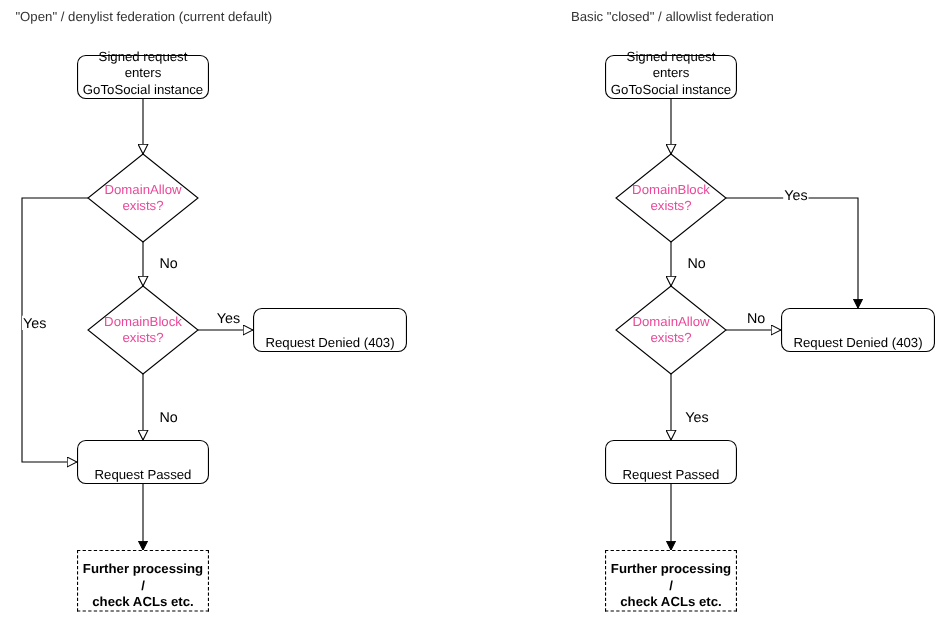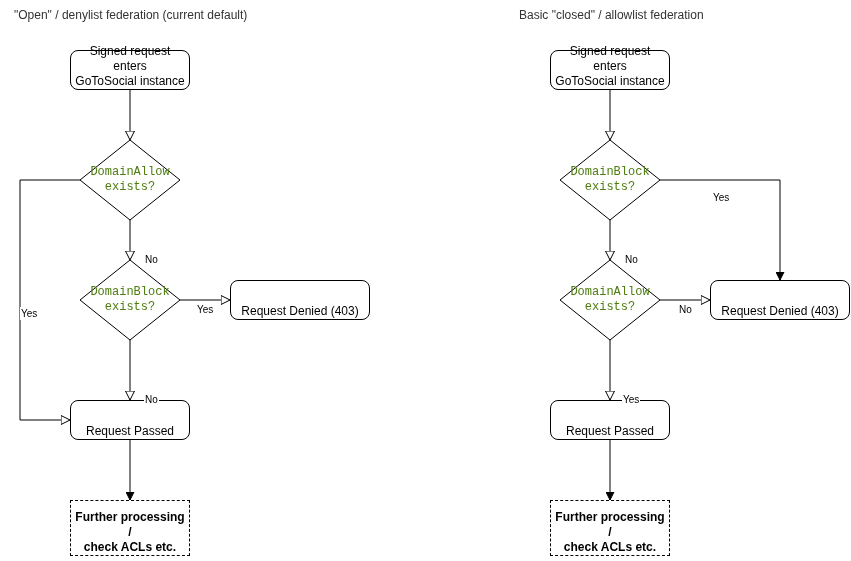--- a/index.html
+++ b/index.html
@@ -71,34 +71,32 @@
     position: absolute;
     left: 0; top: 0;
     width: 100px;
     height: 80px;
     display: flex;
     align-items: center;
     justify-content: center;
     text-align: center;
     font-size: 12px;
     line-height: 15px;
-    color: #4d7c0f;
+    color: #ec4899;
     pointer-events: none;
-    font-family: Liberation Mono, monospace;
   }
 
   .edge-label {
     position: absolute;
-    font-size: 10px;
+    font-size: 13px;
     line-height: 13px;
     color: #000000;
     background: #ffffff;
     padding: 0 1px;
     white-space: nowrap;
-    margin-top: 20px;
   }
 
   
   #box-start-left   { left: 70px;  top: 50px;  width: 120px; height: 40px; }
   #dia-allow-left   { left: 80px;  top: 140px; }
   #dia-block-left   { left: 80px;  top: 260px; }
   #box-denied-left  { left: 230px; top: 280px; width: 140px; height: 40px; }
   #box-passed-left  { left: 70px;  top: 400px; width: 120px; height: 40px; }
   #box-further-left { left: 70px;  top: 500px; width: 120px; height: 56px; }
 

